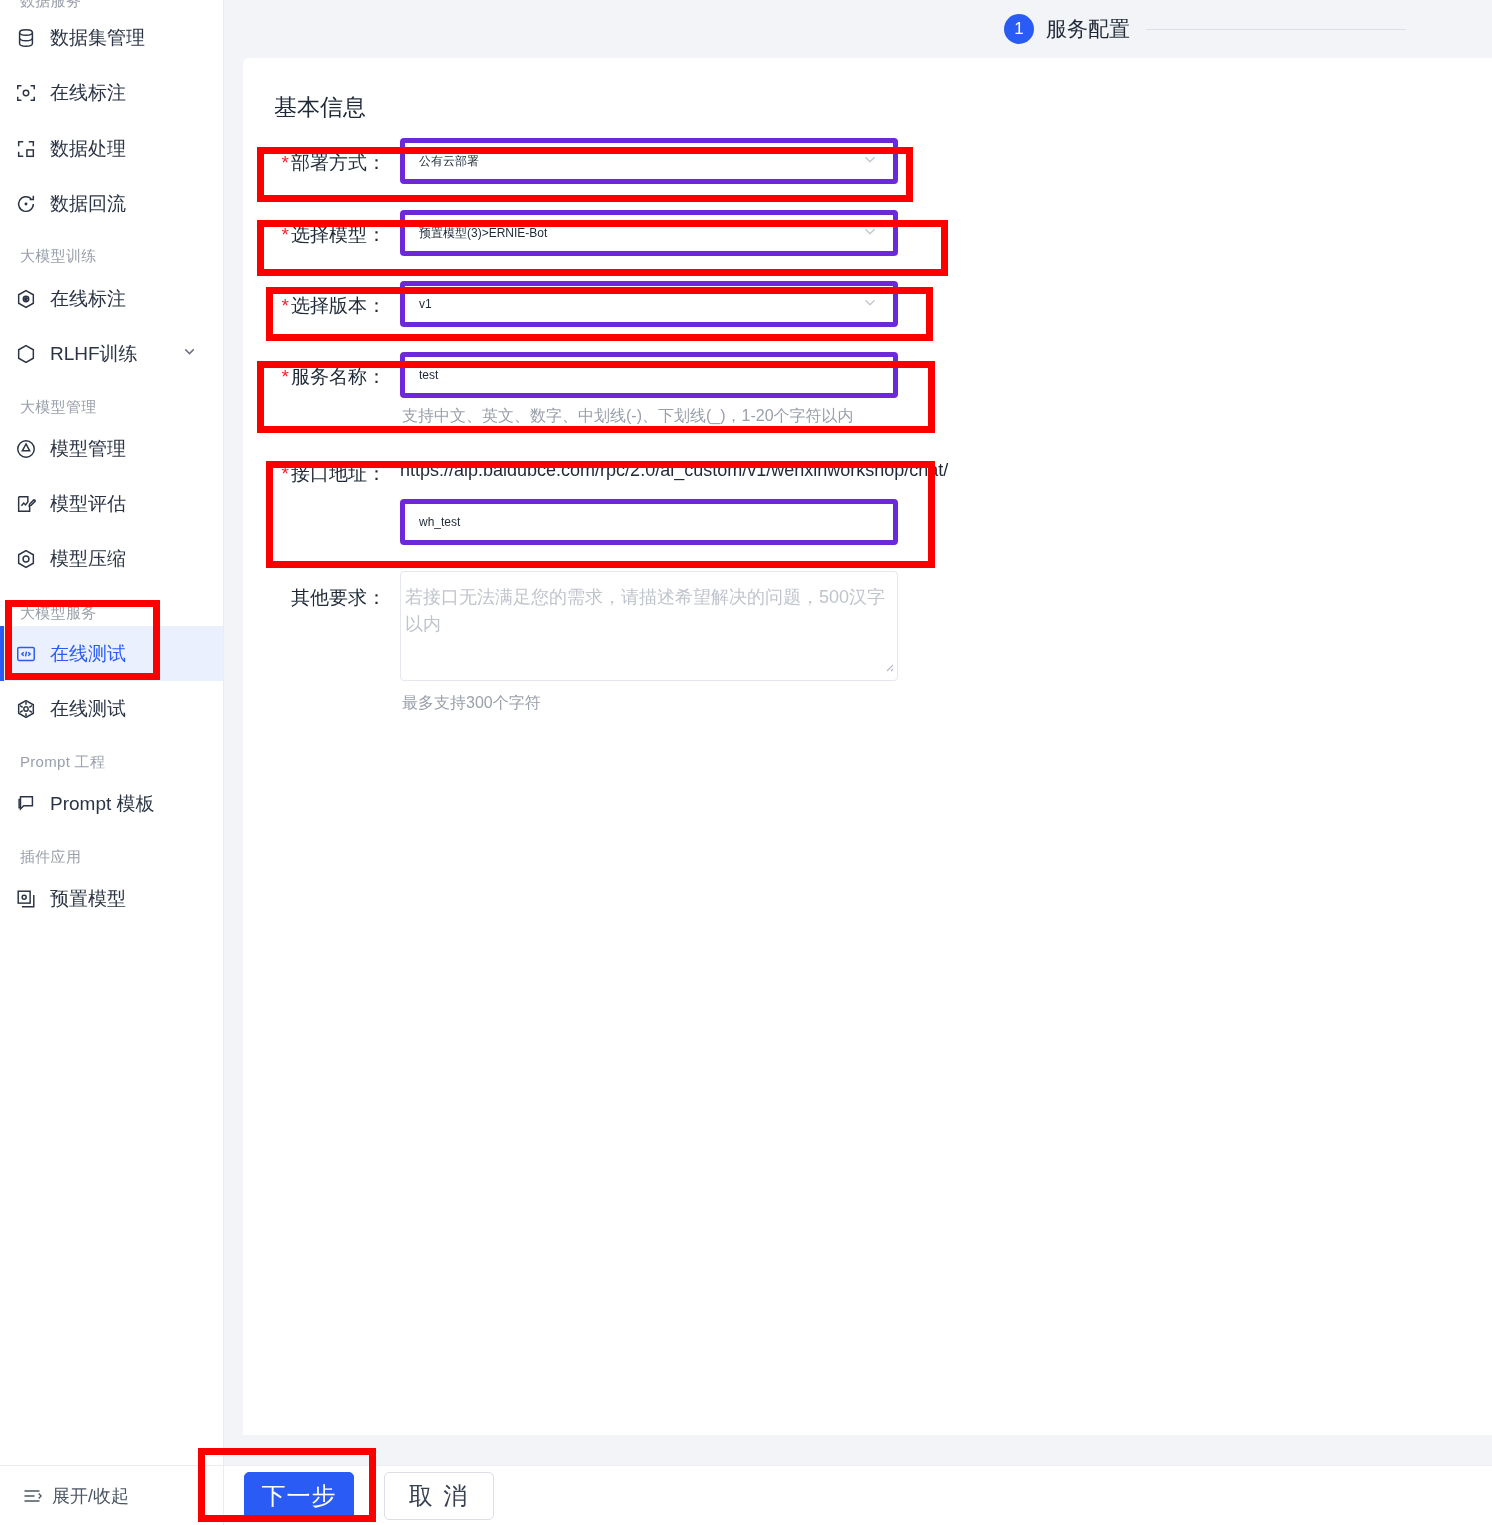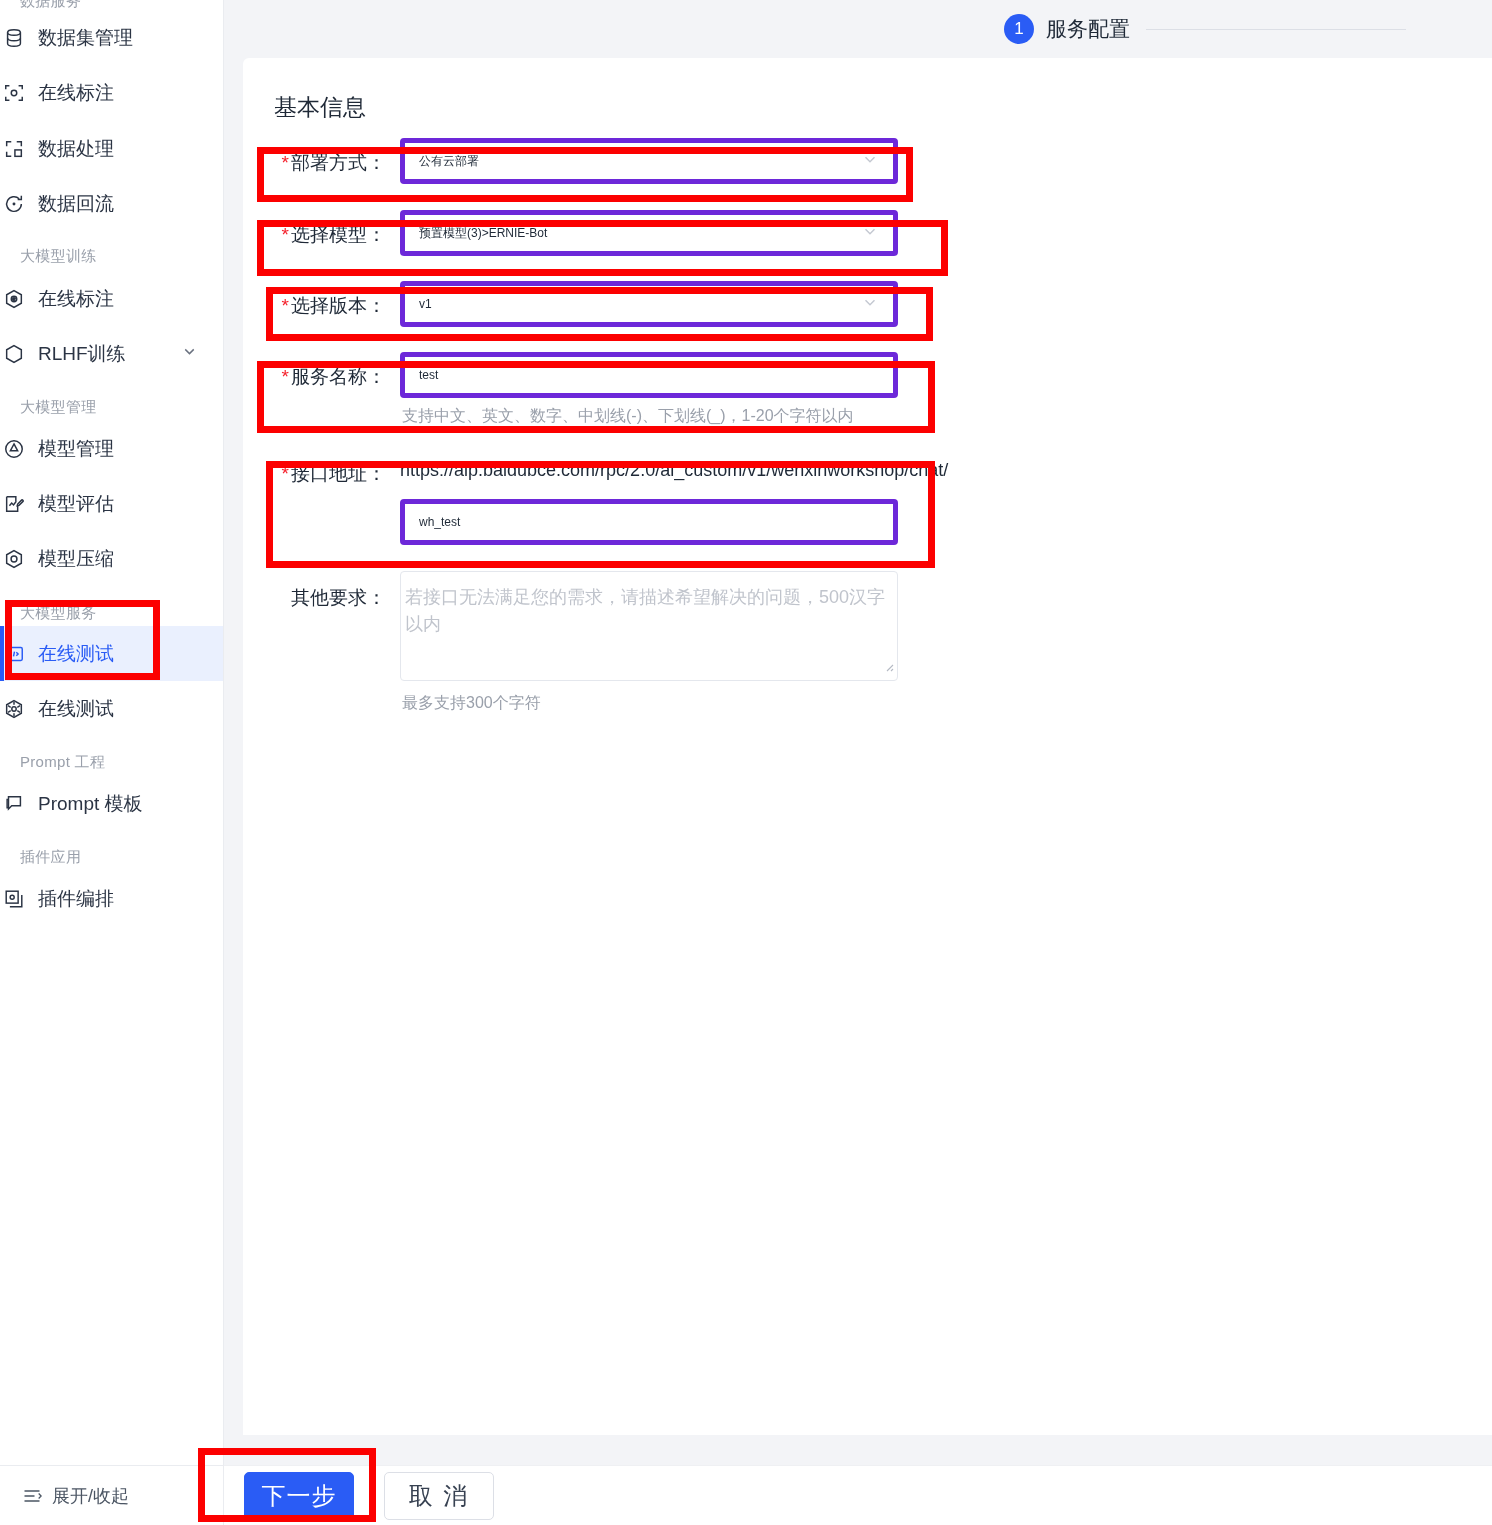--- a/index.html
+++ b/index.html
@@ -19,21 +19,21 @@
     border-right: 1px solid #eaecf0;
     overflow: hidden;
   }
   .sb-group {
     font-size: 15px; color: #9aa0ab;
     padding: 0 0 0 20px;
     letter-spacing: .3px;
   }
   .sb-item {
     display: flex; align-items: center;
-    height: 55px; padding-left: 2px;
+    height: 55px; padding-left: 14px;
     font-size: 19px; color: #2b3444;
     position: relative;
     cursor: pointer;
   }
   .sb-item .ic {
     width: 24px; height: 24px; flex: 0 0 24px;
     margin-right: 12px;
     display: flex; align-items: center; justify-content: center;
     color: #2b3444;
   }
@@ -310,21 +310,21 @@
     <div class="sb-group" style="position:absolute;top:848px;">插件应用</div>
 
     <div class="sb-item" style="position:absolute;top:871px;">
       <span class="ic">
           <svg width="22" height="22" viewBox="0 0 24 24" fill="none" stroke="currentColor" stroke-width="1.6">
             <rect x="3.5" y="3.5" width="13" height="13"></rect>
             <path d="M7.5 20.5h13v-13"></path>
             <circle cx="10" cy="10" r="2.2"></circle>
           </svg>
         </span>
-      <span>插件编排</span>
+      <span>预置模型</span>
     </div>
   </nav>
 
   <div class="sb-footer">
     <span class="ic">
         <svg width="20" height="20" viewBox="0 0 24 24" fill="none" stroke="currentColor" stroke-width="1.6">
           <path d="M3 6h18M3 12h12M3 18h18"></path>
           <path d="M20 9l3 3-3 3"></path>
         </svg>
       </span>

